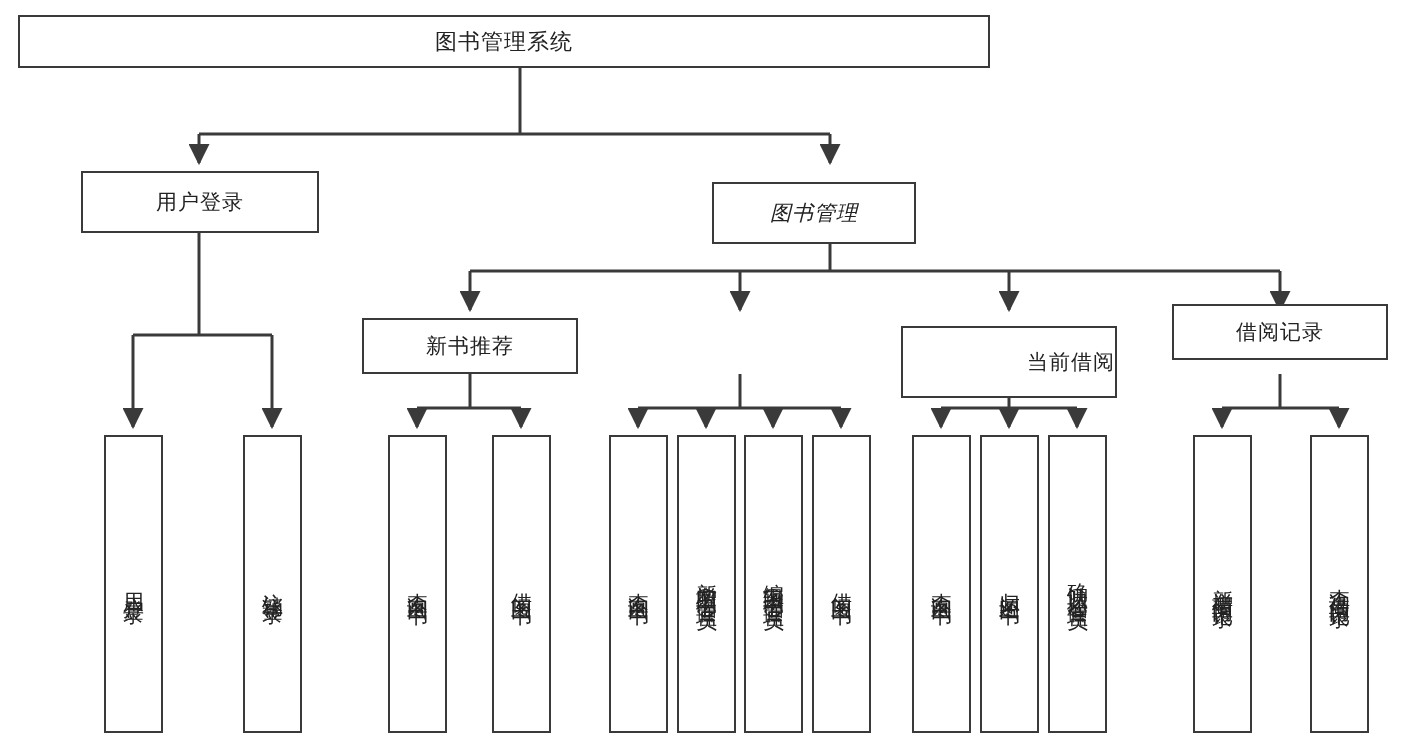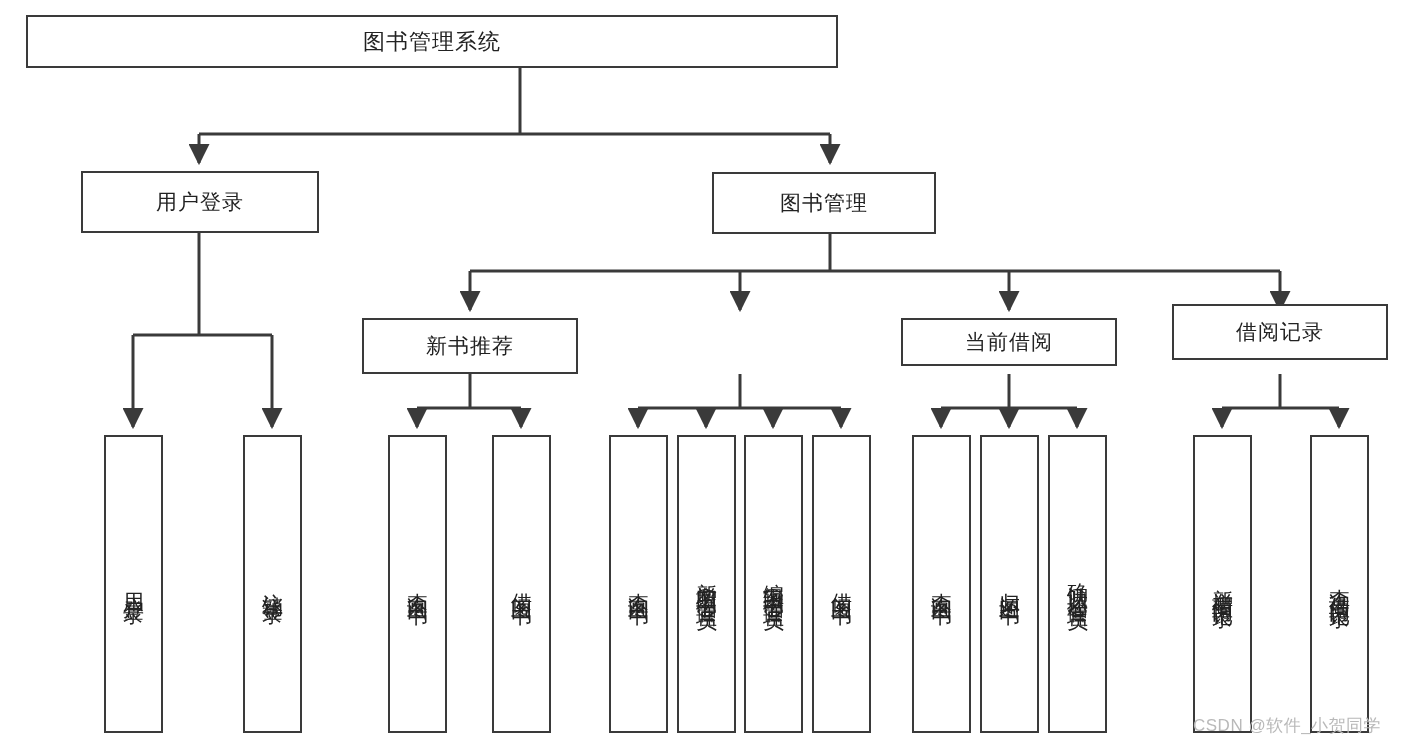--- a/index.html
+++ b/index.html
@@ -118,35 +118,35 @@
       <path d="M 1009 408 L 1009 427" marker-end="url(#arrow)"></path>
       <path d="M 1077 408 L 1077 427" marker-end="url(#arrow)"></path>
 
       <path d="M 1280 374 L 1280 408"></path>
       <path d="M 1222 408 L 1339 408"></path>
       <path d="M 1222 408 L 1222 427" marker-end="url(#arrow)"></path>
       <path d="M 1339 408 L 1339 427" marker-end="url(#arrow)"></path>
     </g>
   </svg>
 
-  <div class="node root" style="left:18px; top:15px; width:812px; height:53px;margin-left:8px;">
+  <div class="node root" style="left:18px; top:15px; width:972px; height:53px;">
     <span>图书管理系统</span>
   </div>
 
   <div class="node horiz" style="left:81px; top:171px; width:238px; height:62px;">
     <span>用户登录</span>
   </div>
-  <div class="node horiz" style="left:712px; top:172px; width:224px; height:62px;">
+  <div class="node horiz" style="left:712px; top:182px; width:204px; height:62px;font-style:italic;">
     <span>图书管理</span>
   </div>
 
   <div class="node horiz" style="left:362px; top:318px; width:216px; height:56px;">
     <span>新书推荐</span>
   </div>
-  <div class="node horiz" style="left:901px; top:318px; width:216px; height:48px;">
+  <div class="node horiz" style="left:901px; top:326px; width:216px; height:72px;justify-content:flex-end;">
     <span>当前借阅</span>
   </div>
   <div class="node horiz" style="left:1172px; top:304px; width:216px; height:56px;">
     <span>借阅记录</span>
   </div>
 
   <div class="node vert" style="left:104px; top:435px; width:59px; height:298px;">
     <span class="vlabel">用户登录</span>
   </div>
   <div class="node vert" style="left:243px; top:435px; width:59px; height:298px;">
@@ -183,15 +183,14 @@
     <span class="vlabel">确认归还（管理员）</span>
   </div>
 
   <div class="node vert" style="left:1193px; top:435px; width:59px; height:298px;">
     <span class="vlabel">新增借阅记录</span>
   </div>
   <div class="node vert" style="left:1310px; top:435px; width:59px; height:298px;">
     <span class="vlabel">查询借阅记录</span>
   </div>
 
-  <div class="watermark">CSDN @软件_小贺同学</div>
 
 </div>
 
 </body></html>

